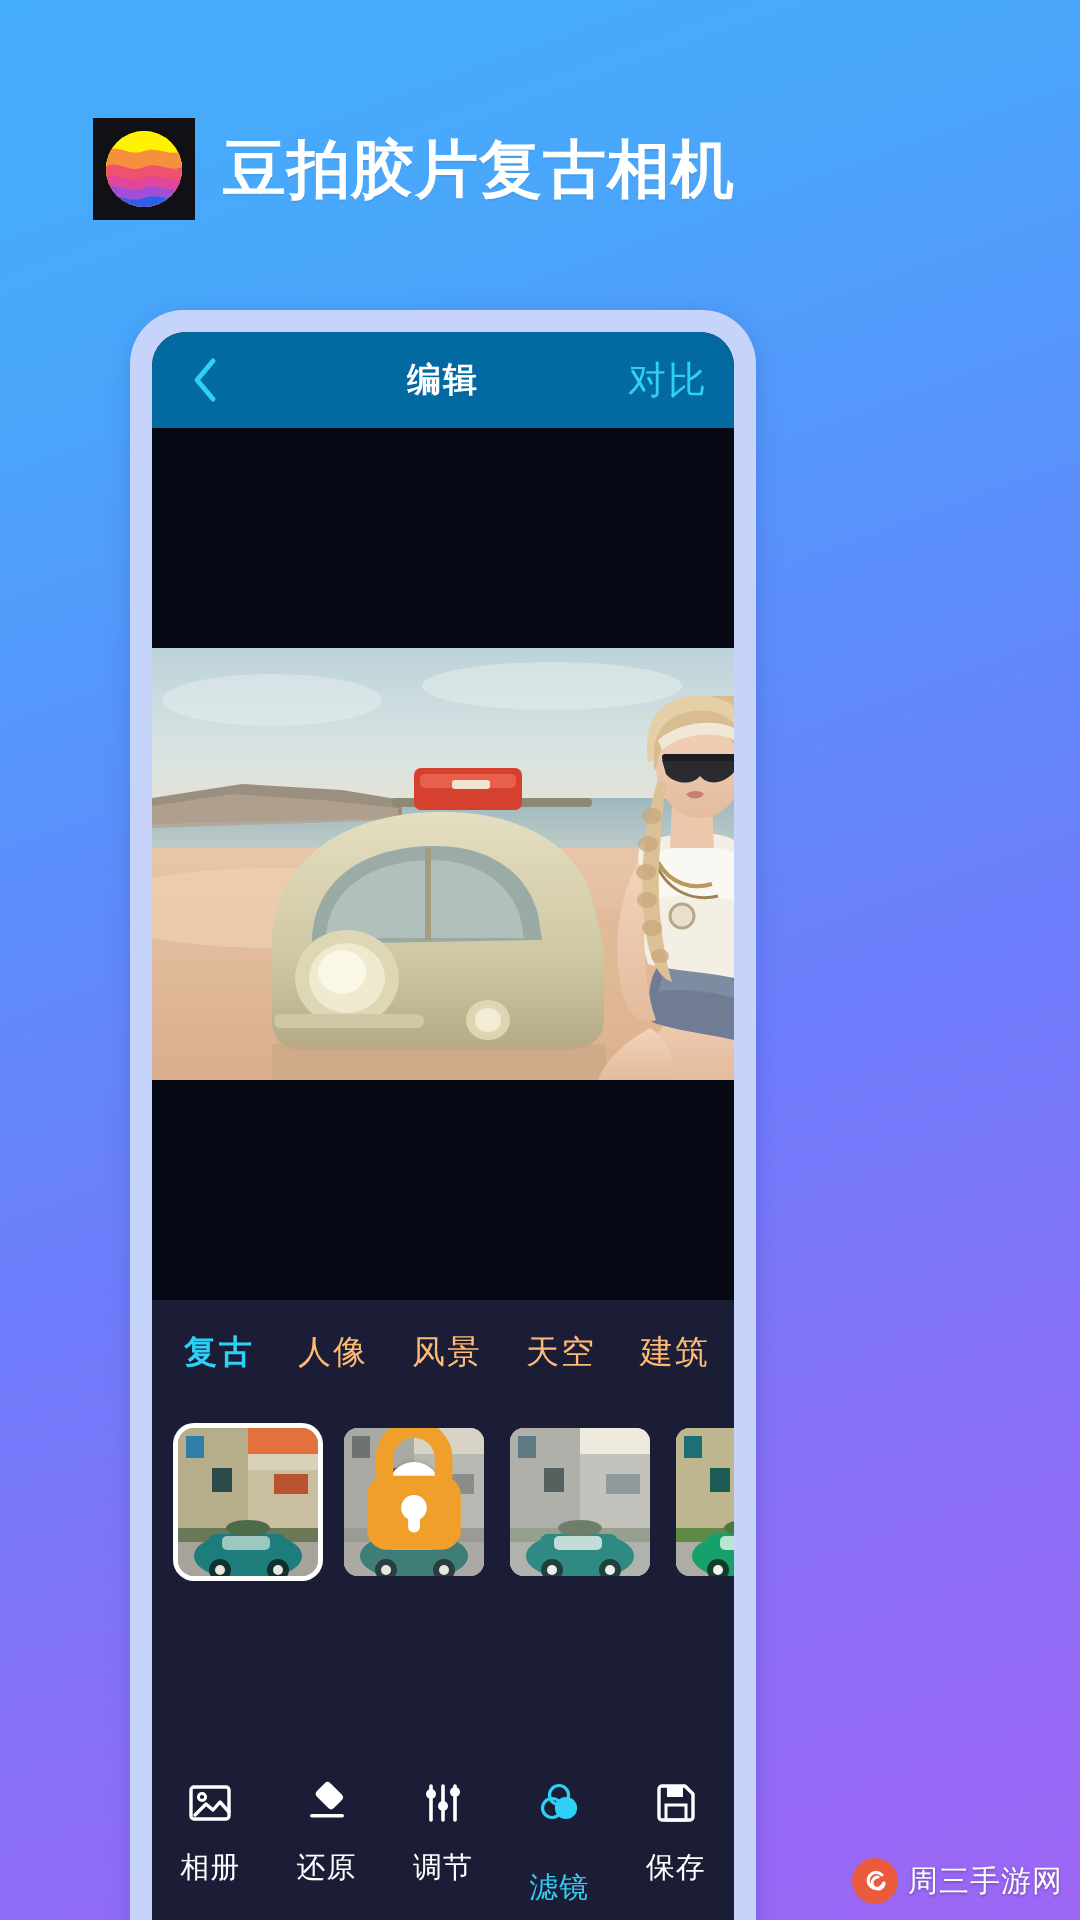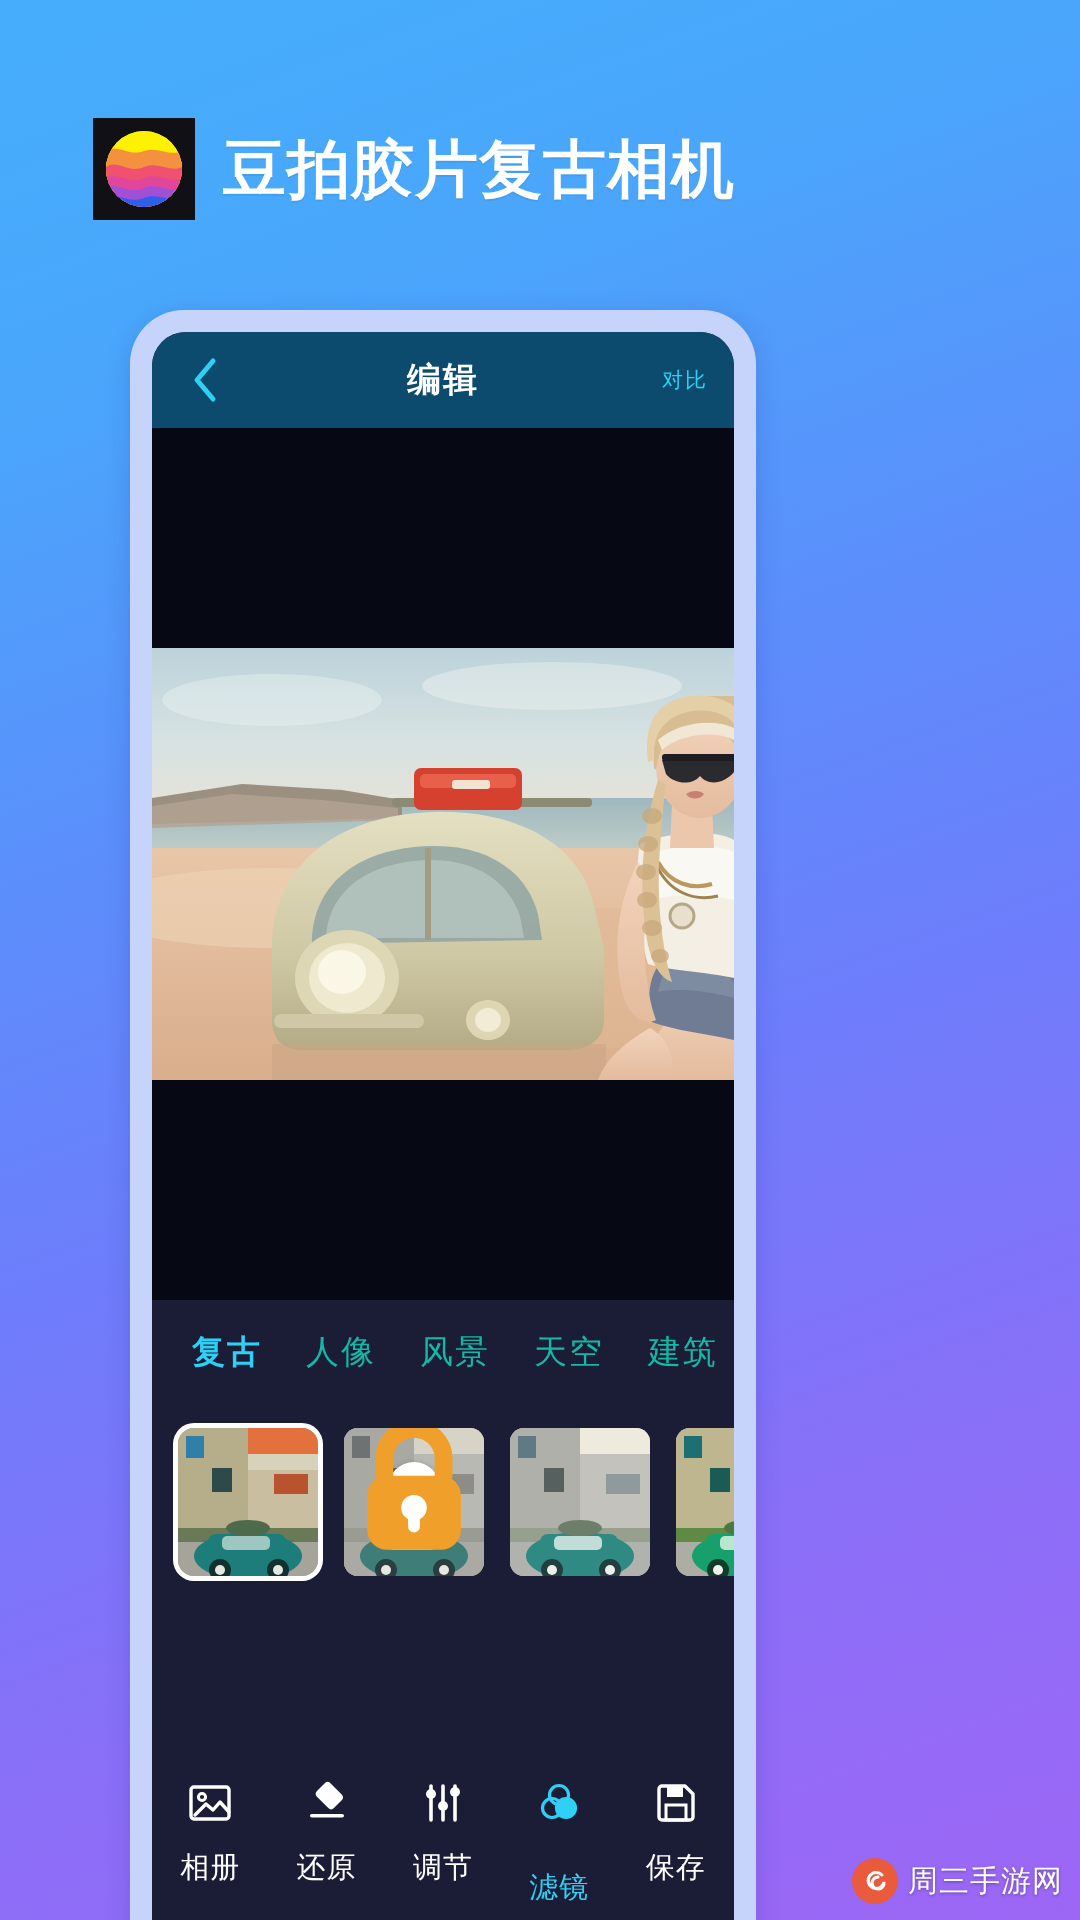--- a/index.html
+++ b/index.html
@@ -46,33 +46,33 @@
     background:#181a30;
     border-radius:34px 34px 0 0;
     overflow:hidden;
     position:relative;
     display:flex; flex-direction:column;
   }
 
   
   .appbar{
     height:96px; flex:none;
-    background:#0c4a6e;
+    background:#0369a1;
     display:flex; align-items:center; position:relative;
     padding:0 26px;
   }
   .back-btn{ width:54px; height:54px; display:flex; align-items:center; justify-content:center; }
   .back-btn svg{ display:block; }
   .appbar-title{
     position:absolute; left:0; right:0; text-align:center;
     color:#ffffff; font-size:34px; font-weight:bold; letter-spacing:2px;
     pointer-events:none;
   }
   .compare-btn{
-    margin-left:auto; color:#2fd0f6; font-size:21px; letter-spacing:2px;
+    margin-left:auto; color:#2fd0f6; font-size:38px; letter-spacing:2px;
     position:relative; z-index:2;
   }
 
   
   .canvas{
     flex:none; height:872px; background:#060813;
     display:flex; align-items:center; justify-content:center;
     position:relative; overflow:hidden;
   }
   .photo{
@@ -84,23 +84,23 @@
   
   .filter-panel{
     flex:1; background:#1b1d36; display:flex; flex-direction:column;
   }
   .cat-tabs{
     height:104px; flex:none;
     display:flex; align-items:center; gap:44px;
     padding:0 32px; overflow:hidden; white-space:nowrap;
   }
   .cat-tab{
-    font-size:33px; color:#14b8a6; letter-spacing:2px; flex:none;
-  }
-  .cat-tab.active{ color:#2fd0f6; font-weight:bold;margin-left:8px; }
+    font-size:33px; color:#fdba74; letter-spacing:2px; flex:none;
+  }
+  .cat-tab.active{ color:#2fd0f6; font-weight:bold; }
 
   .thumb-row{
     height:196px; flex:none;
     display:flex; align-items:center; gap:26px;
     padding:0 26px; overflow:hidden;
   }
   .thumb{
     width:140px; height:148px; flex:none; position:relative;
     border-radius:14px; overflow:hidden; background:#8a8f86;
   }

